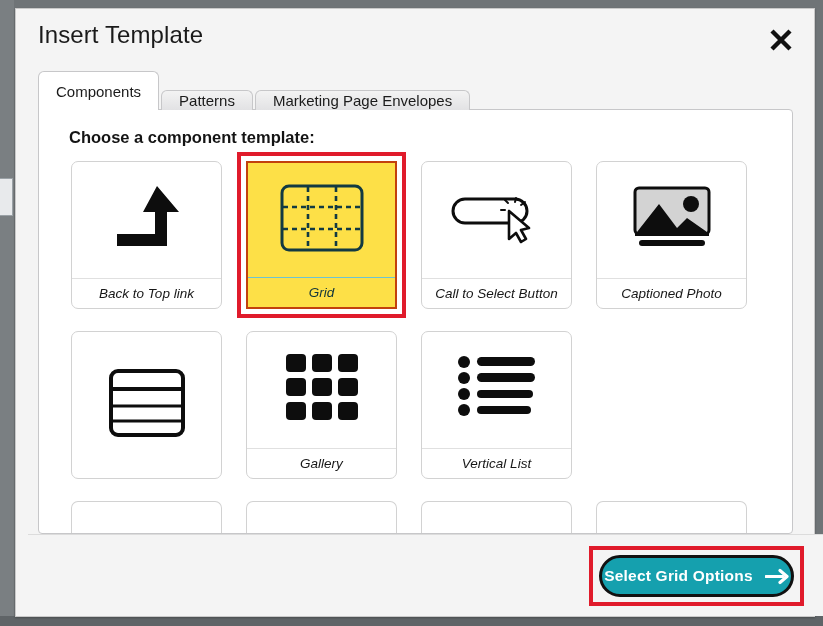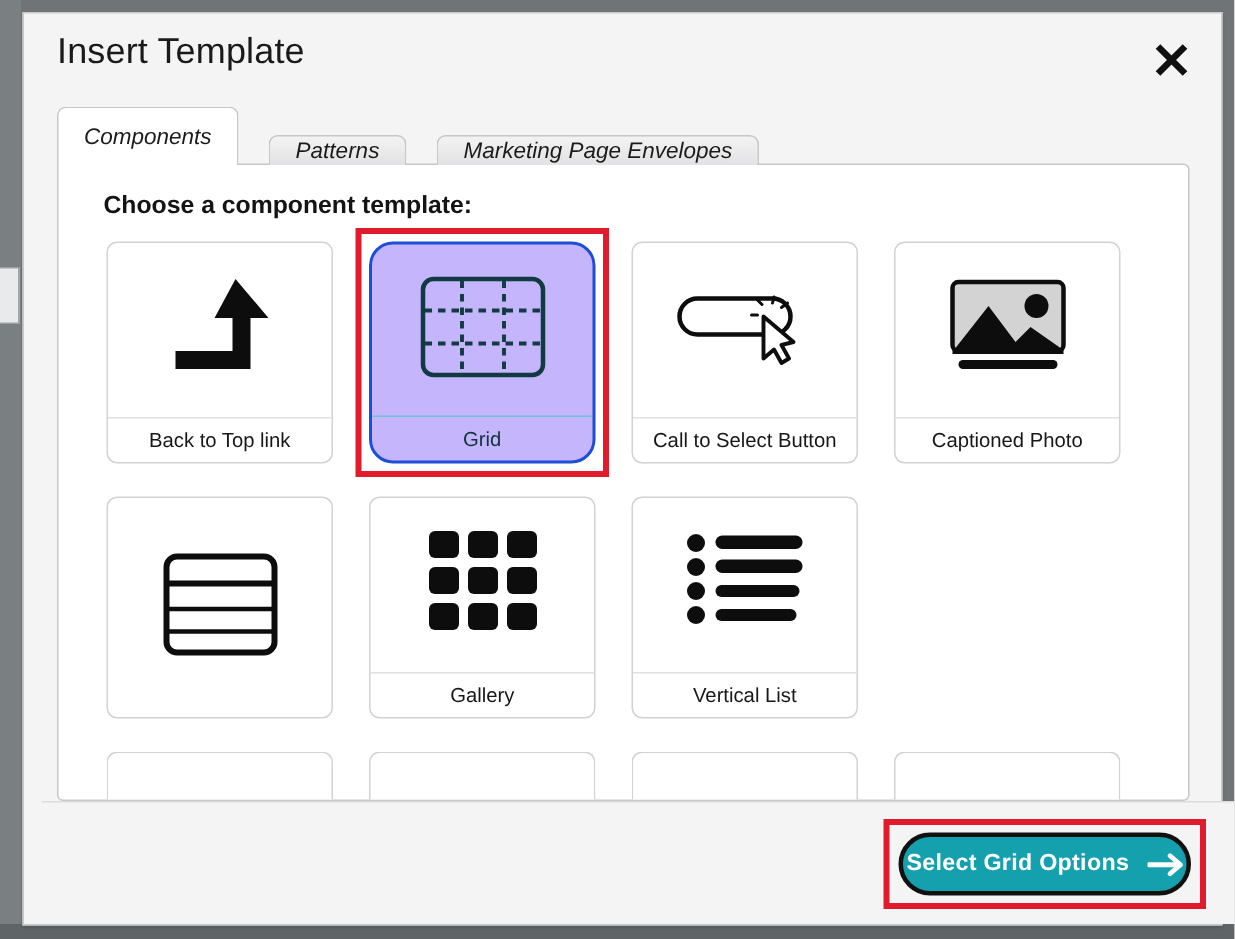--- a/index.html
+++ b/index.html
@@ -81,23 +81,22 @@
   .close-btn svg { display: block; }
 
   
   .tabstrip {
     position: absolute;
     left: 22px;
     top: 62px;
     height: 39px;
     display: flex;
     align-items: flex-end;
-    gap: 20px;
+    gap: 2px;
     z-index: 3;
-    font-style: italic;
   }
   .tab {
     height: 20px;
     padding: 0 17px;
     display: flex;
     align-items: center;
     font-size: 15px;
     color: #1b1b1b;
     background: linear-gradient(to bottom,#f3f3f3 0%, #e2e2e4 100%);
     border: 1px solid #c7c7c9;
@@ -144,20 +143,21 @@
     grid-template-columns: repeat(4, 151px);
     column-gap: 24px;
     row-gap: 22px;
     margin-left: 32px;
   }
 
   .card-slot {
     position: relative;
     width: 151px;
     height: 148px;
+    font-style: italic;
   }
 
   .card {
     position: absolute;
     left: 0; top: 0;
     width: 151px;
     height: 148px;
     background: #ffffff;
     border: 1px solid #d2d2d2;
     border-radius: 7px;
@@ -178,23 +178,23 @@
     display: flex;
     align-items: center;
     justify-content: center;
     font-size: 13.5px;
     color: #171717;
     white-space: nowrap;
   }
 
   
   .card.selected {
-    background: #c4b5fd;
-    border: 2px solid #1d4ed8;
-    border-radius: 16px;
+    background: #fde047;
+    border: 2px solid #c2410c;
+    border-radius: 0;
   }
   .card.selected .caption {
     border-top: 1px solid #6dc4d1;
     color: #10343b;
   }
 
   
   .redbox-card {
     position: absolute;
     left: -9px;

